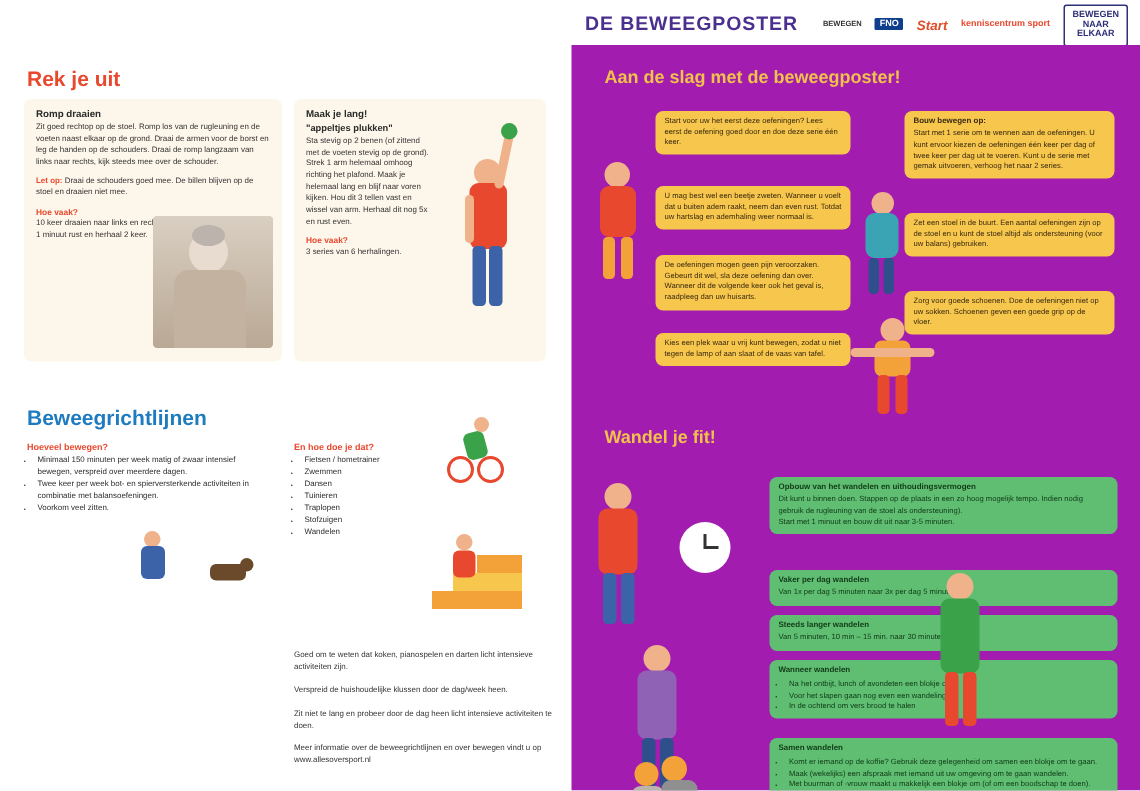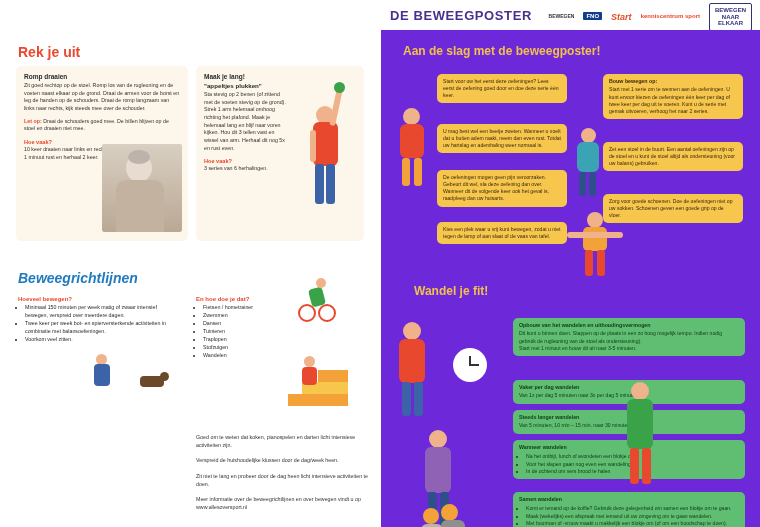--- a/index.html
+++ b/index.html
@@ -30,24 +30,24 @@
   .logo-fno .box { background:#0f3f8c; color:#fff; padding:1px 3px; font-weight:bold; font-size:6px; border-radius:1px;}
   .logo-vilans { color:#e04f2a; font-weight:bold; font-size:9px; font-style:italic;}
   .logo-ksport .k { color:#e8482d; font-weight:bold; font-size:6px;}
   .logo-bne {
     border:1.2px solid #2f2f7a; color:#2f2f7a; font-weight:bold;
     font-size:6px; line-height:1.1; padding:3px 5px; text-align:center; border-radius:2px;
   }
 
   
   .left-col { position:absolute; left:0; top:30px; width:381px; height:497px; background:#ffffff; }
-  .right-col { position:absolute; left:381px; top:30px; width:379px; height:497px; background:#6d28d9;padding-left:40px; }
+  .right-col { position:absolute; left:381px; top:30px; width:379px; height:497px; background:#a21caf;padding-left:40px; }
 
   .sec-title { font-size:14px; font-weight:bold; color:#e8492e; }
-  .sec-title.blue { color:#1f7bbf;font-style:italic; }
+  .sec-title.blue { color:#1f7bbf; }
 
   .panel {
     position:absolute; background:#fdf6ea; border-radius:5px;
   }
 
   h4.sub { margin:0 0 2px 0; font-size:6.5px; font-weight:bold; color:#2b2b2b; }
   .body-txt { font-size:5.3px; line-height:1.45; color:#333; }
   .orange-b { color:#e8492e; font-weight:bold; }
 
   ul.bul { margin:2px 0 0 7px; padding:0; }
@@ -260,21 +260,21 @@
       <div class="fig" style="left:16px; top:44px; width:7px; height:24px; background:#2f4e8c; border-radius:3px;"></div>
     </div>
     <div class="fig" style="left:186px; top:182px; width:56px; height:66px;">
       <div class="fig circle" style="left:20px; top:0px; width:16px; height:16px; background:#f0b28a;"></div>
       <div class="fig" style="left:16px; top:15px; width:24px; height:24px; background:#f3a23a; border-radius:5px;"></div>
       <div class="fig" style="left:0px; top:20px; width:56px; height:6px; background:#f0b28a; border-radius:3px;"></div>
       <div class="fig" style="left:18px; top:38px; width:8px; height:26px; background:#e8492e; border-radius:3px;"></div>
       <div class="fig" style="left:30px; top:38px; width:8px; height:26px; background:#e8492e; border-radius:3px;"></div>
     </div>
 
-    <div class="r-title" style="left:33px; top:254px;">Wandel je fit!</div>
+    <div class="r-title" style="left:22px; top:254px;">Wandel je fit!</div>
 
     <div class="bubble bub-green" style="left:132px; top:288px; width:232px;">
       <span class="bub-title">Opbouw van het wandelen en uithoudingsvermogen</span>
       <span style="white-space:pre-line;">Dit kunt u binnen doen. Stappen op de plaats in een zo hoog mogelijk tempo. Indien nodig gebruik de rugleuning van de stoel als ondersteuning).
 Start met 1 minuut en bouw dit uit naar 3-5 minuten.</span>
     </div>
 
     <div class="bubble bub-green" style="left:132px; top:350px; width:232px;">
       <span class="bub-title">Vaker per dag wandelen</span>
       <span>Van 1x per dag 5 minuten naar 3x per dag 5 minuten</span>

